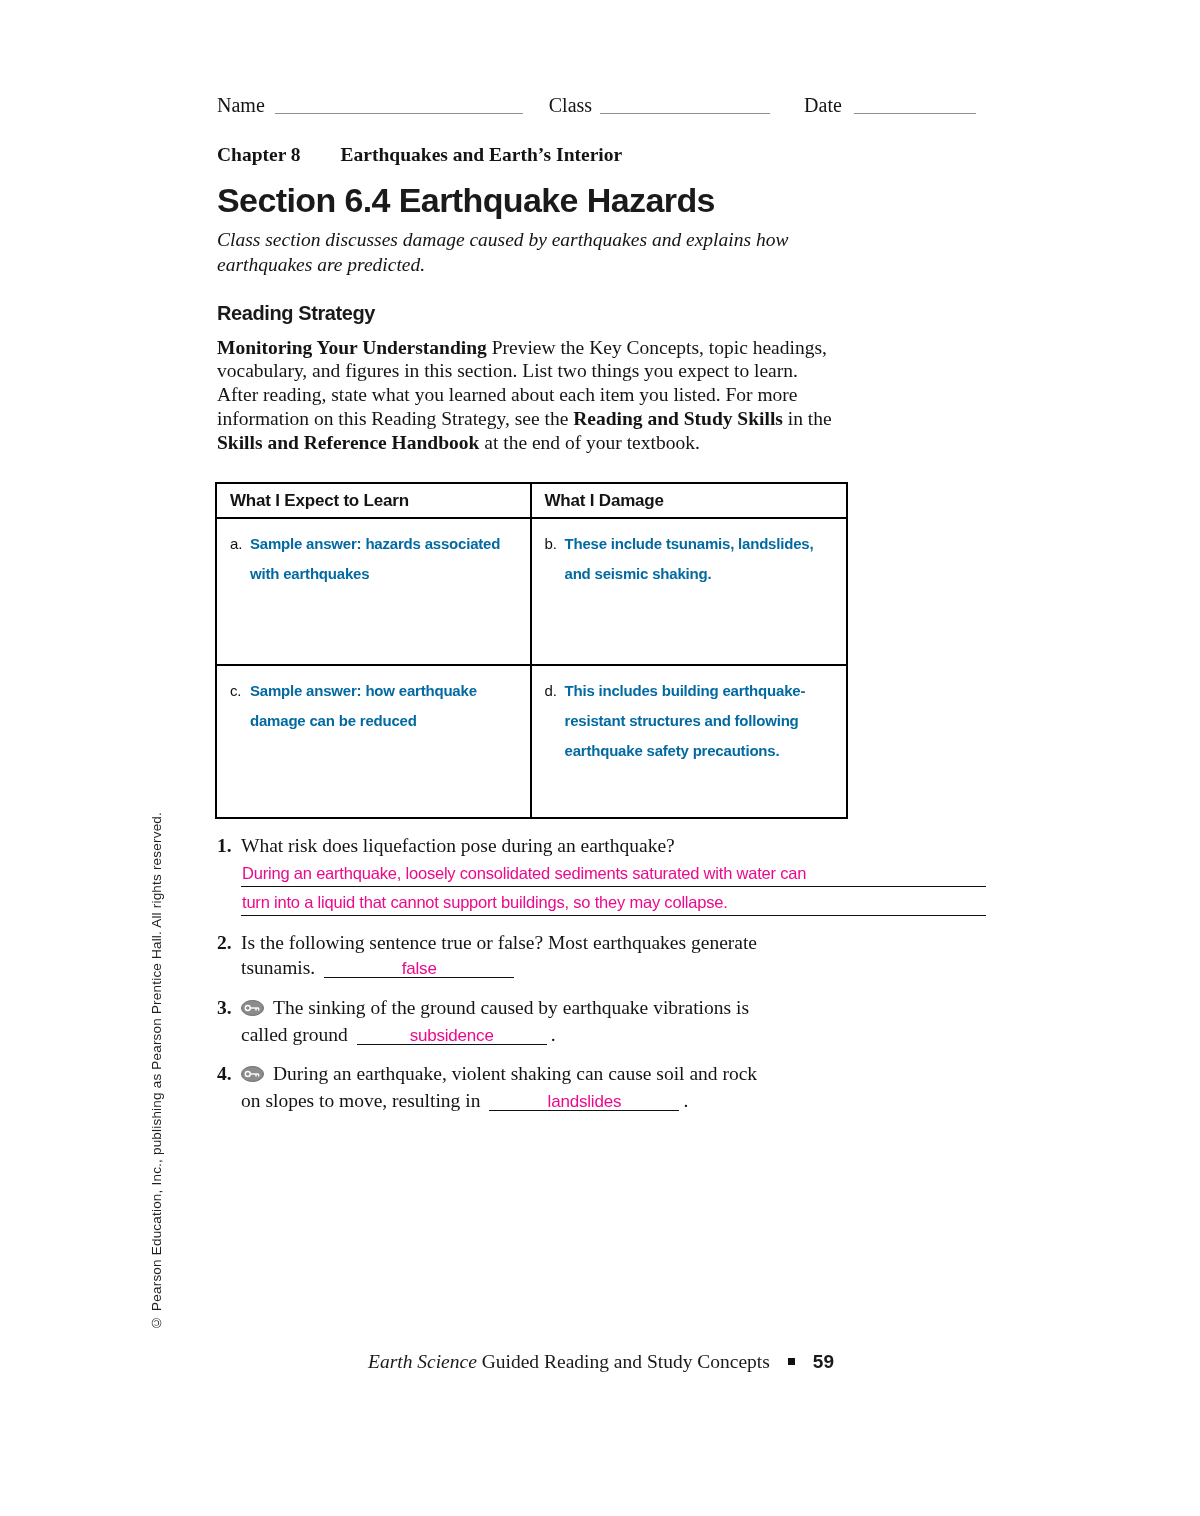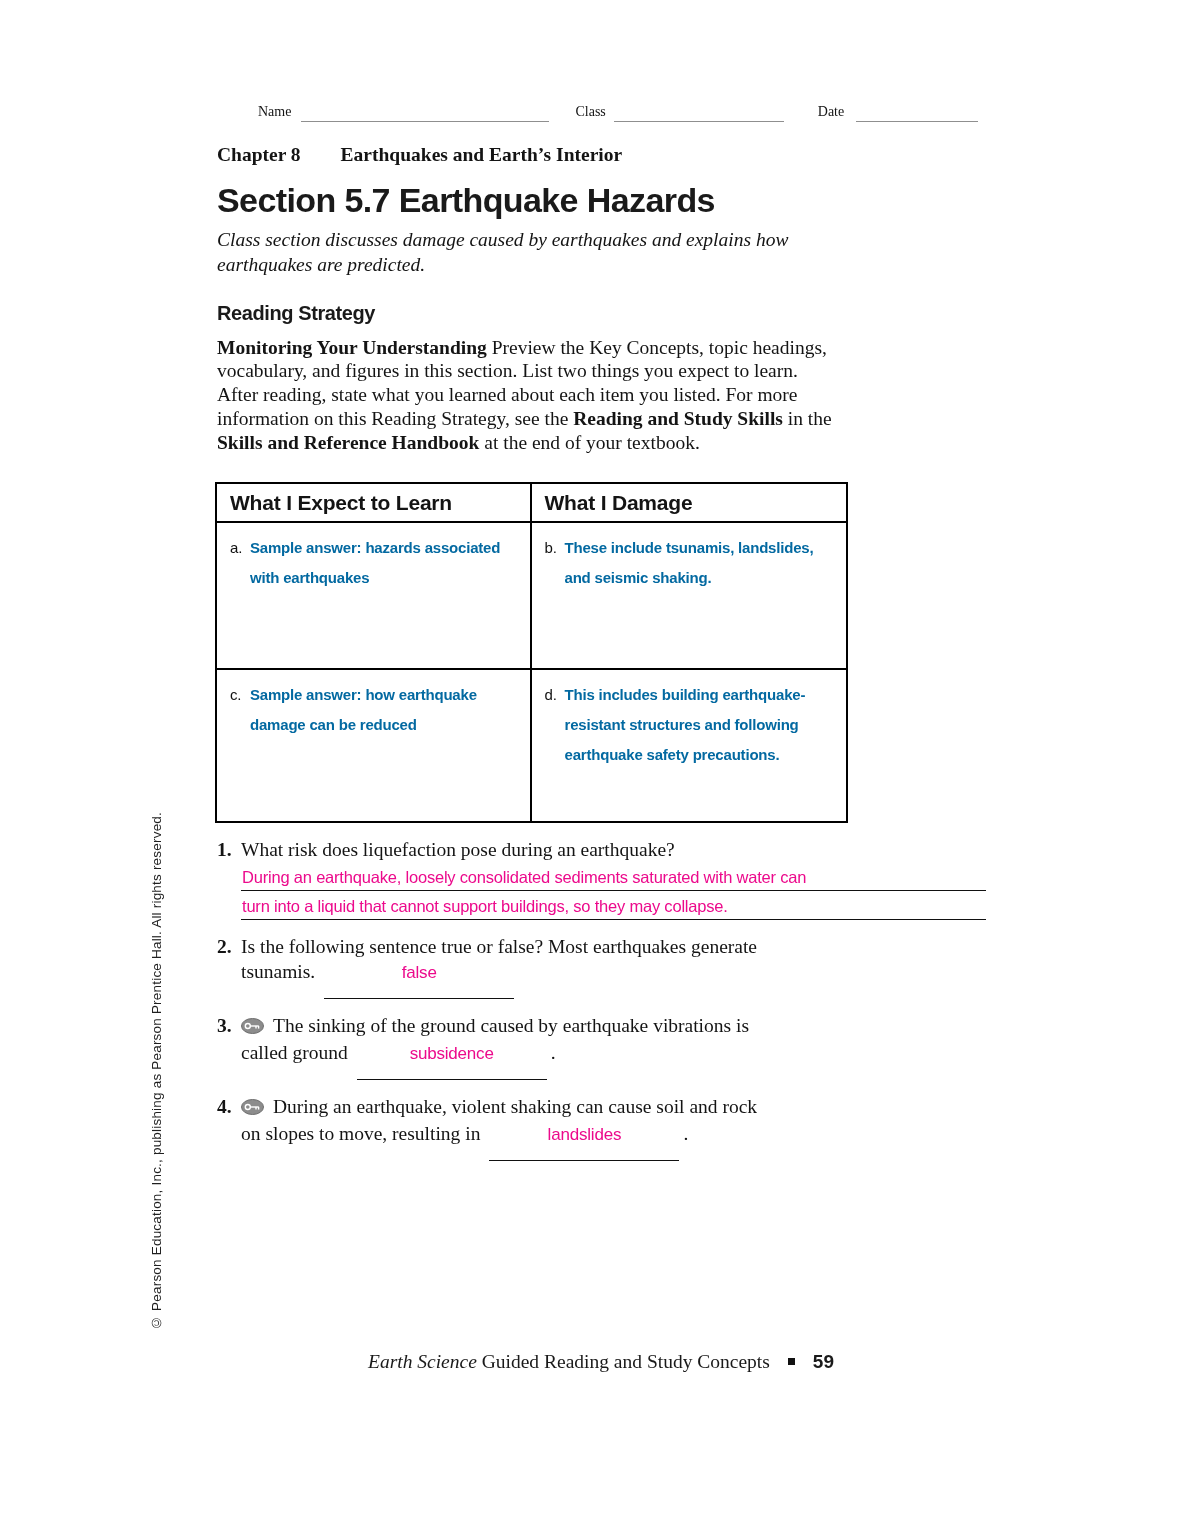--- a/index.html
+++ b/index.html
@@ -11,21 +11,21 @@
   
   .copyright-vertical {
     position:absolute; left:149px; top:812px;
     writing-mode:vertical-rl; transform:rotate(180deg);
     font-family:"Liberation Sans", sans-serif; font-size:13.5px; color:#1f1f1f;
     letter-spacing:0.2px; white-space:nowrap;
   }
   .content { position:absolute; left:217px; top:94px; width:768px; }
 
   
-  .form-line { display:flex; align-items:flex-end; font-size:14px; height:28px;margin-left:41px; }
+  .form-line { display:flex; font-size:20px; height:28px; }
   .form-label { padding-bottom:2px; }
   .form-blank { border-bottom:1.8px solid #8f8f8f; height:20px; }
   .blank-name  { width:248px; margin-left:10px; }
   .blank-class { width:170px; margin-left:8px; margin-right:0; }
   .blank-date  { width:122px; margin-left:12px; }
   .gap-class { margin-left:26px; }
   .gap-date  { margin-left:34px; }
 
   .chapter-line { margin-top:22px; font-size:19.5px; font-weight:bold; display:flex; }
   .chapter-title { margin-left:40px; }
@@ -45,21 +45,21 @@
   .rs-paragraph { margin-top:11px; font-size:19.5px; line-height:1.22; max-width:625px; }
   .b { font-weight:bold; }
 
   
   .rs-table { margin-top:27px; width:633px; border:2.5px solid #000; margin-left:-2px; }
   .t-row { display:flex; }
   .t-cell { width:50%; }
   .t-cell.first { border-right:2px solid #000; }
   .t-head { border-bottom:2px solid #000; }
   .t-head .t-cell {
-    font-family:"Liberation Sans", sans-serif; font-weight:bold; font-size:21px;
+    font-family:"Liberation Sans", sans-serif; font-weight:bold; font-size:17px;
     letter-spacing:-0.2px; padding:7px 10px 6px 13px;
   }
   .t-mid .t-cell { height:147px; border-bottom:2px solid #000; }
   .t-bot .t-cell { height:151px; }
   .t-mid .t-cell, .t-bot .t-cell { padding:10px 8px 0 13px; }
   .cell-flex { display:flex; font-family:"Liberation Sans", sans-serif; font-size:15px;
     letter-spacing:-0.2px; line-height:2.0; }
   .cell-label { flex:0 0 20px; color:#111; }
   .cell-answer { color:#0369a1; font-weight:bold; }
 
@@ -70,21 +70,21 @@
   .qnum { flex:0 0 24px; font-weight:bold; }
   .qbody { flex:1; }
   .ans-line {
     border-bottom:1.7px solid #111; width:745px;
     font-family:"Liberation Sans", sans-serif; font-size:16.5px; letter-spacing:-0.2px;
     color:#ec0a8c; padding:5px 0 2px 1px;
   }
   .blank {
     display:inline-block; width:190px; border-bottom:1.7px solid #111; text-align:center;
     font-family:"Liberation Sans", sans-serif; font-size:17px; letter-spacing:-0.2px;
-    color:#ec0a8c; line-height:1; padding-bottom:17px; margin:0 4px 0 9px;
+    color:#ec0a8c; line-height:1; padding-bottom:0; margin:0 4px 0 9px;
   }
   .key-icon { display:inline-block; vertical-align:-2px; margin-right:9px; }
 
   
   .footer {
     position:absolute; left:217px; top:1351px; width:768px; text-align:center;
     font-size:19.5px; color:#1a1a1a;
   }
   .footer .it { font-style:italic;text-align:center; }
   .footer .sq {
@@ -109,21 +109,21 @@
       <span class="form-blank blank-class"></span>
       <span class="form-label gap-date">Date</span>
       <span class="form-blank blank-date"></span>
     </div>
 
     <div class="chapter-line">
       <span>Chapter 8</span>
       <span class="chapter-title">Earthquakes and Earth’s Interior</span>
     </div>
 
-    <div class="section-title">Section 5.7 Earthquake Hazards</div>
+    <div class="section-title">Section 6.4 Earthquake Hazards</div>
     <div class="section-subtitle">Class section discusses damage caused by earthquakes and explains how earthquakes are predicted.</div>
 
     <div class="h2 rs-heading">Reading Strategy</div>
     <div class="rs-paragraph">
       <span class="b">Monitoring Your Understanding</span><span>  Preview the Key Concepts, topic headings, vocabulary, and figures in this section. List two things you expect to learn. After reading, state what you learned about each item you listed. For more information on this Reading Strategy, see the </span><span class="b">Reading and Study Skills</span><span> in the </span><span class="b">Skills and Reference Handbook</span><span> at the end of your textbook.</span>
     </div>
 
     <div class="rs-table">
       <div class="t-row t-head">
         <div class="t-cell first">What I Expect to Learn</div>

